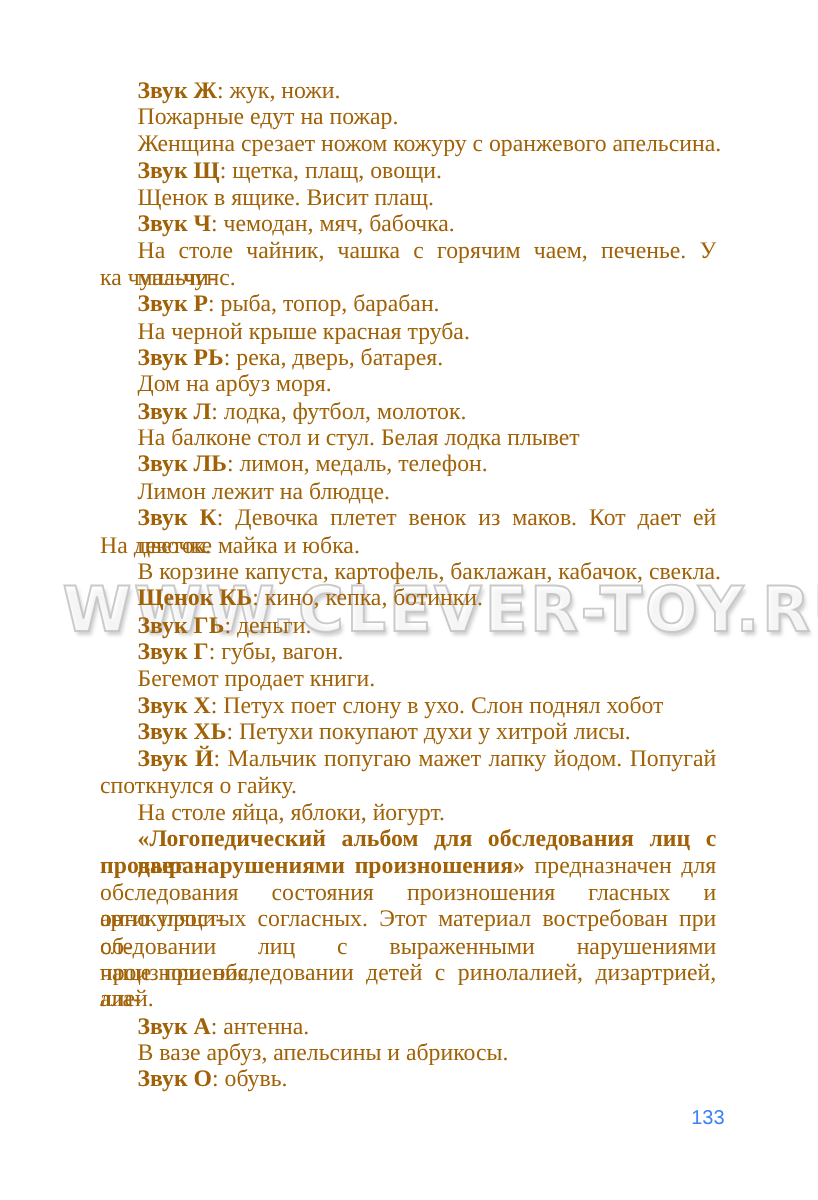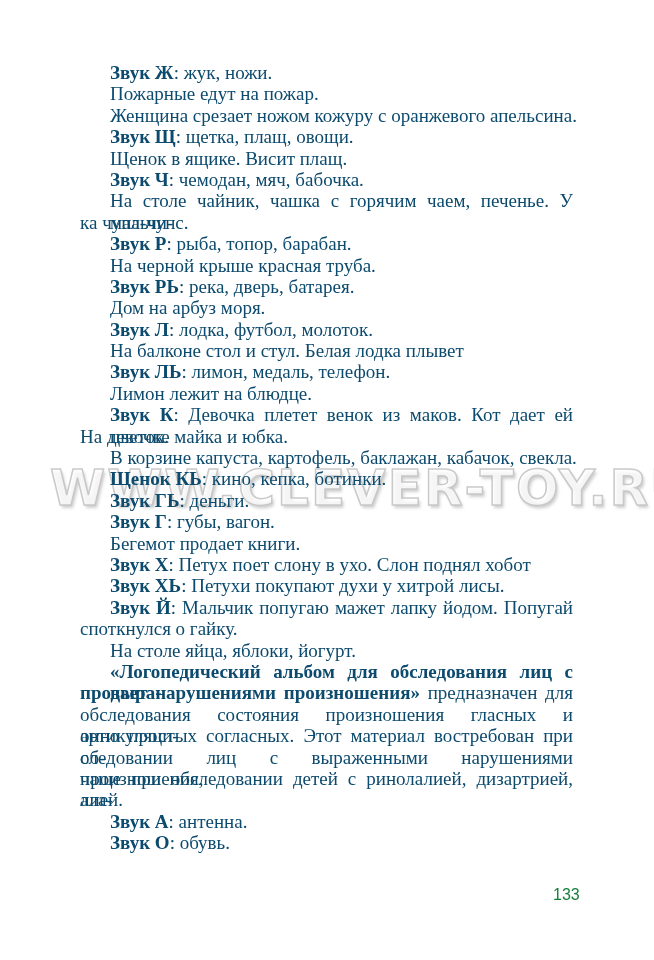--- a/index.html
+++ b/index.html
@@ -38,21 +38,21 @@
     white-space: nowrap;
   }
   .content {
     position: absolute;
     top: 62px;
     left: 80px;
     width: 493px;
     z-index: 2;
     font-size: 19px;
     line-height: 21.4px;
-    color: #0c4a6e;
+    color: #a16207;
   }
   .line {
     height: 21.4px;
     white-space: nowrap;
   }
   .line.indent {
     padding-left: 30px;
   }
   .line.justify {
     white-space: normal;
@@ -64,21 +64,21 @@
     font-weight: bold;
   }
   .page-number {
     position: absolute;
     top: 886px;
     left: 553px;
     width: 30px;
     z-index: 2;
     font-family: "Liberation Sans", sans-serif;
     font-size: 16px;
-    color: #15803d;
+    color: #3b82f6;
     text-align: left;
   }
 </style>
 </head>
 <body>
 
 <div class="page">
   <div class="watermark">WWW.CLEVER-TOY.RU</div>
   <div class="content">
       <div class="line indent"><span class="bold">Звук Ж</span><span>: жук, ножи.</span></div>
@@ -110,16 +110,17 @@
       <div class="line"><span>споткнулся о гайку.</span></div>
       <div class="line indent"><span>На столе яйца, яблоки, йогурт.</span></div>
       <div class="line indent justify"><span class="bold">«Логопедический альбом для обследования лиц с выра-</span></div>
       <div class="line justify"><span class="bold">продает нарушениями произношения»</span><span> предназначен для</span></div>
       <div class="line justify"><span>обследования состояния произношения гласных и артикуляци-</span></div>
       <div class="line justify"><span>онно простых согласных. Этот материал востребован при об-</span></div>
       <div class="line justify"><span>следовании лиц с выраженными нарушениями произношения,</span></div>
       <div class="line justify"><span>чаще при обследовании детей с ринолалией, дизартрией, ала-</span></div>
       <div class="line"><span>лией.</span></div>
       <div class="line indent"><span class="bold">Звук А</span><span>: антенна.</span></div>
+      <div class="line indent"><span>В вазе арбуз, апельсины и абрикосы.</span></div>
       <div class="line indent"><span class="bold">Звук О</span><span>: обувь.</span></div>
     </div>
   <div class="page-number">133</div>
 </div>
 
 </body></html>

